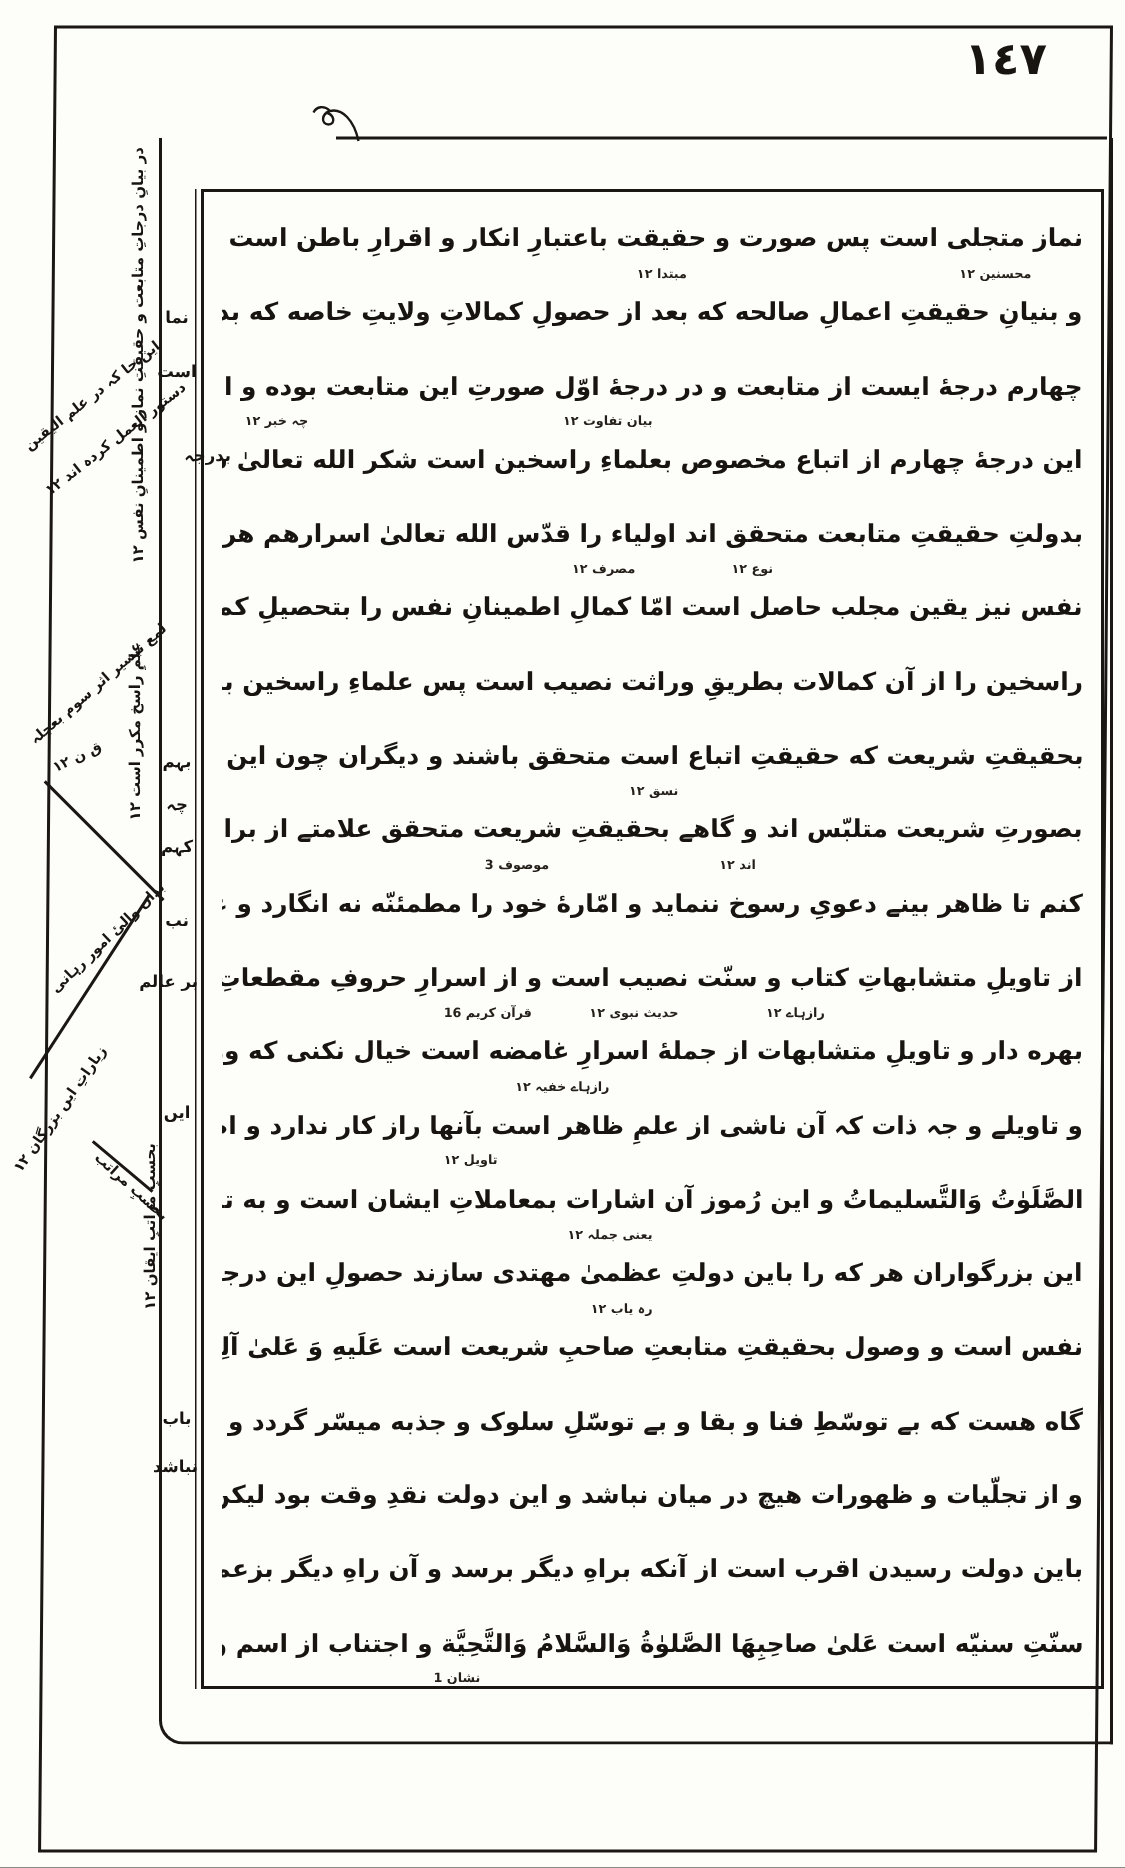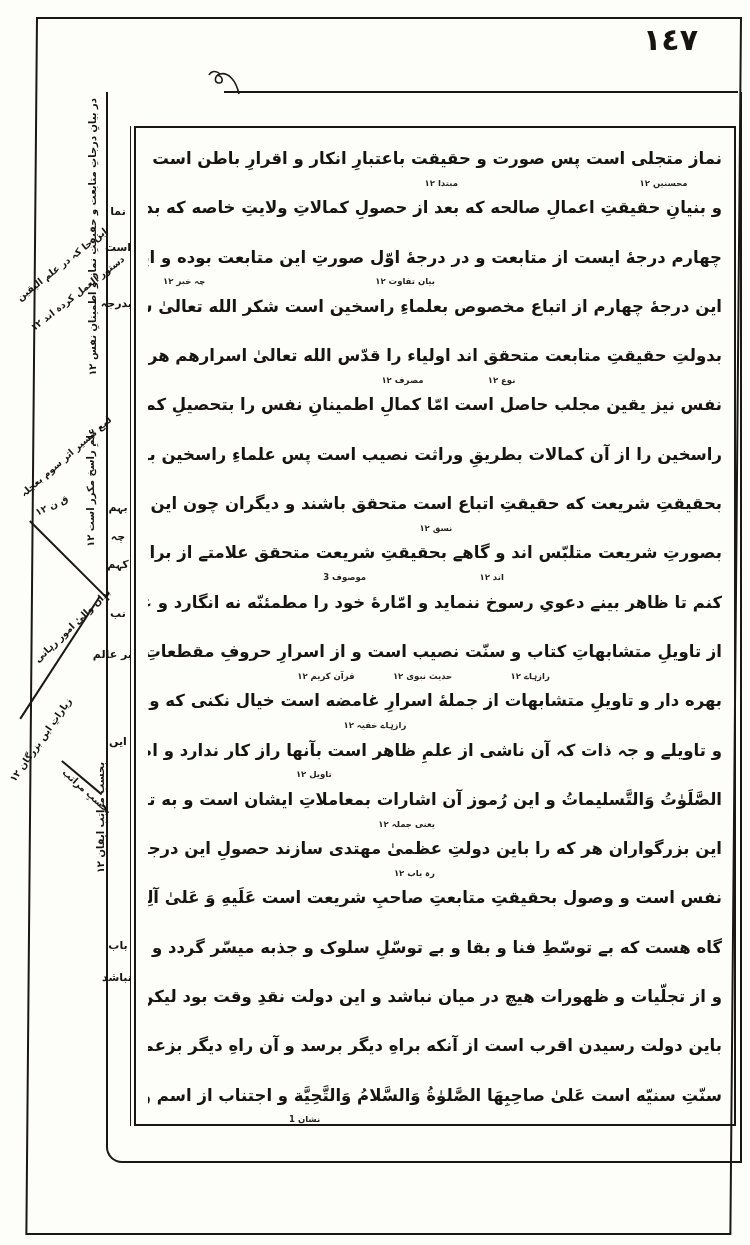--- a/index.html
+++ b/index.html
@@ -135,21 +135,21 @@
       <div class="line">
         <span class="t">بصورتِ شریعت متلبّس اند و گاهے بحقیقتِ شریعت متحقق علامتے از برائے علماءِ راسخین بیان</span>
         <span class="gloss" style="right: 62%;">موصوف 3</span>
         <span class="gloss" style="right: 38%;">اند ۱۲</span>
       </div>
       <div class="line">
         <span class="t">کنم تا ظاهر بینے دعویِ رسوخ ننماید و امّارهٔ خود را مطمئنّه نه انگارد و عالمِ راسخ کسے است که اورا</span>
       </div>
       <div class="line">
         <span class="t">از تاویلِ متشابهاتِ کتاب و سنّت نصیب است و از اسرارِ حروفِ مقطعاتِ اوائلِ سُوَرِ قرآنی</span>
-        <span class="gloss" style="right: 64%;">قرآن کریم ۱۲</span>
+        <span class="gloss" style="right: 64%;">قرآن کریم 16</span>
         <span class="gloss" style="right: 47%;">حدیث نبوی ۱۲</span>
         <span class="gloss" style="right: 30%;">رازہاے ۱۲</span>
       </div>
       <div class="line">
         <span class="t">بهره دار و تاویلِ متشابهات از جملهٔ اسرارِ غامضه است خیال نکنی که ورنگِ تاویل بِیَدِ قدرت است</span>
         <span class="gloss" style="right: 55%;">رازہاے خفیہ ۱۲</span>
       </div>
       <div class="line">
         <span class="t">و تاویلے و جہ ذات کہ آن ناشی از علمِ ظاهر است بآنها راز کار ندارد و اصحابِ این اسرار بہ پیغمبر یابند عَلَیهِمُ</span>
         <span class="gloss" style="right: 68%;">تاویل ۱۲</span>
@@ -178,21 +178,21 @@
         <span class="t">سنّتِ سنیّه است عَلیٰ صاحِبِهَا الصَّلوٰةُ وَالسَّلامُ وَالتَّحِیَّة و اجتناب از اسم و رسمِ بدعت</span>
         <span class="gloss" style="right: 70%;">نشان 1</span>
       </div>
     </div>
 </div>
 <div class="abs inner-left-rule"></div>
 
 <div id="margin-layer">
     <div class="abs margin-word" style="top: 206px;">نما</div>
     <div class="abs margin-word" style="top: 242px;">است</div>
-    <div class="abs margin-word" style="top: 298px;">بدرجہ</div>
+    <div class="abs margin-word" style="top: 298px; margin-left: 22px;">بدرجہ</div>
     <div class="abs margin-word" style="top: 502px;">بہم</div>
     <div class="abs margin-word" style="top: 531px;">چہ</div>
     <div class="abs margin-word" style="top: 559px; text-align: center;">کہم</div>
     <div class="abs margin-word" style="top: 608px;">نب</div>
     <div class="abs margin-word" style="top: 649px;">بر عالم</div>
     <div class="abs margin-word" style="top: 736px;">ایں</div>
     <div class="abs margin-word" style="top: 940px;">باب</div>
     <div class="abs margin-word" style="top: 972px;">نباشد</div>
     <div class="abs v-note" style="left: 88px; top: 418px; width: 320px;">در بیانِ درجاتِ متابعت و حقیقتِ نماز و اطمینانِ نفس ۱۲</div>
     <div class="abs v-note" style="left: 86px; top: 578px; width: 150px;">علمِ راسخ مکرر است ۱۲</div>

